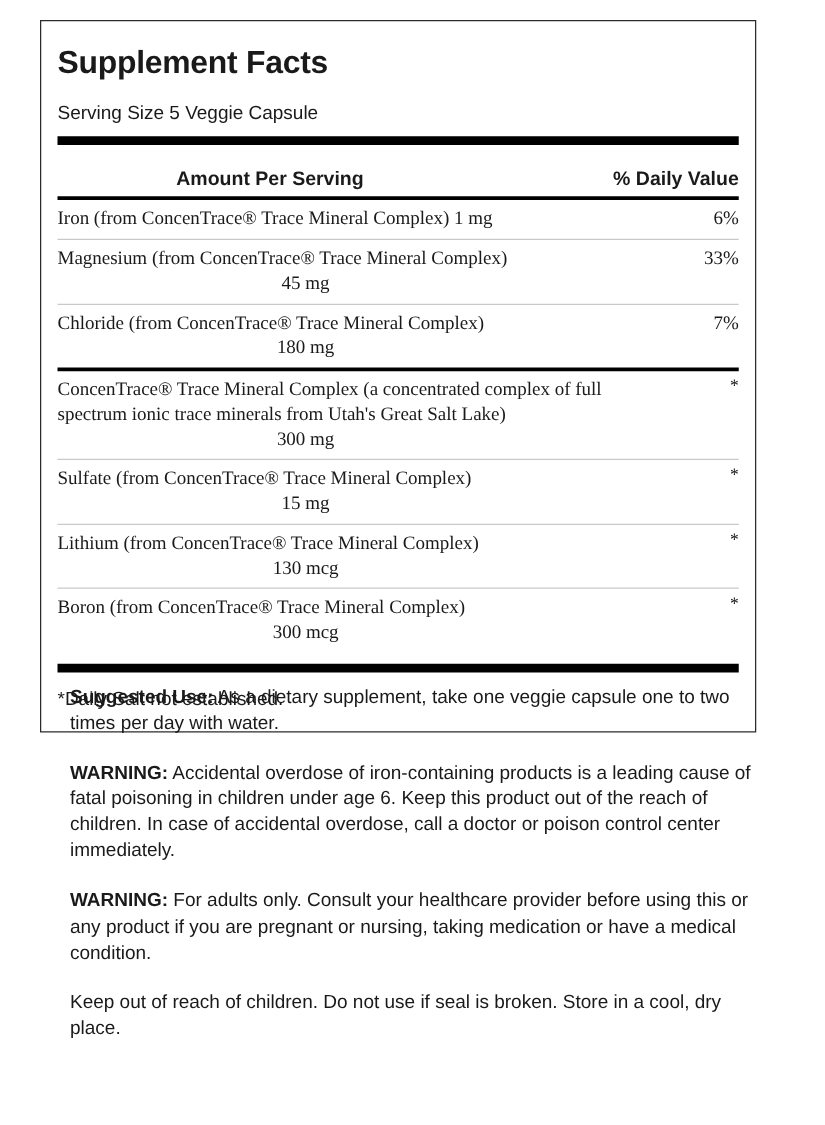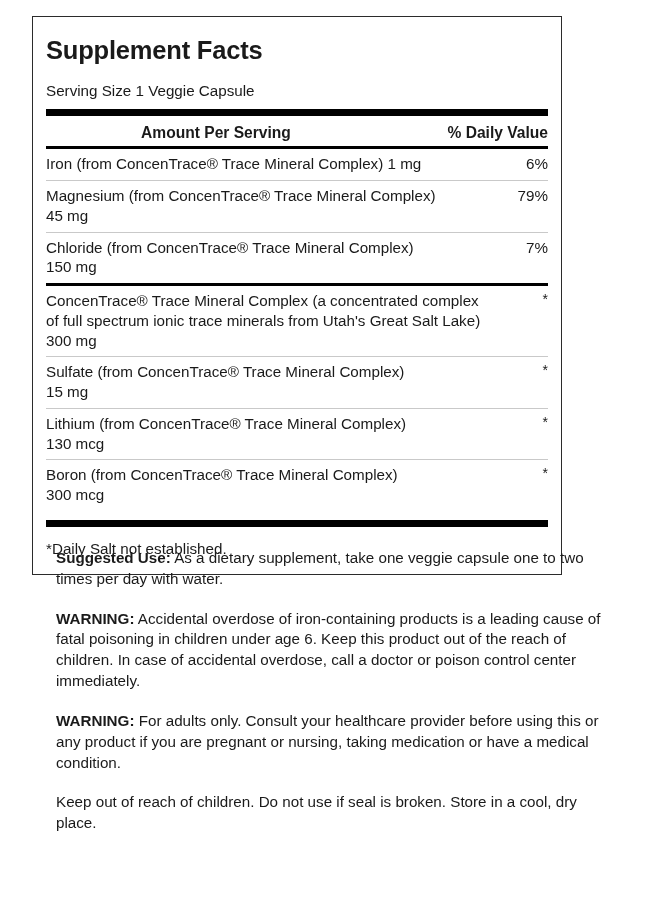--- a/index.html
+++ b/index.html
@@ -20,21 +20,21 @@
     width: 660px;
     height: 900px;
     box-sizing: border-box;
   }
 
   
   .facts-box {
     position: absolute;
     left: 32px;
     top: 16px;
-    width: 530px;
+    width: 573px;
     box-sizing: border-box;
     border: 1px solid #2b2b2b;
     background: #ffffff;
     padding: 0 13px 0 13px;
   }
 
   .facts-title {
     font-size: 25.5px;
     font-weight: bold;
     letter-spacing: -0.2px;
@@ -61,38 +61,39 @@
     height: 1px;
     background: #c9c9c9;
   }
 
   .head-row {
     display: flex;
     justify-content: space-between;
     align-items: flex-start;
     font-size: 15.6px;
     font-weight: bold;
-    padding: 8px 0 4px 0;
+    padding: 19px 0 4px 0;
   }
   .head-amount {
     margin-left: 95px;
   }
 
   .nutrient-row {
     position: relative;
     padding: 5px 0 6px 0;
+    font-family: Liberation Serif, serif;
   }
   .nutrient-row .body {
     padding-right: 58px;
     font-size: 15.2px;
     line-height: 1.30;
   }
   .nutrient-row .amount-line {
     display: block;
-    text-align: left;
+    text-align: center;
     padding-right: 90px;
   }
   .nutrient-row .inline-amount {
     white-space: nowrap;
   }
   .dv {
     position: absolute;
     right: 0;
     top: 5px;
     font-size: 15.2px;
@@ -128,44 +129,44 @@
 </style>
 </head>
 <body>
 
 <div class="page">
 
   <div class="facts-box">
 
     <div class="facts-title">Supplement Facts</div>
 
-    <div class="serving-size">Serving Size 1 Veggie Capsule</div>
+    <div class="serving-size">Serving Size 5 Veggie Capsule</div>
 
     <div class="rule-thick"></div>
 
     <div class="head-row">
       <span class="head-amount">Amount Per Serving</span>
       <span>% Daily Value</span>
     </div>
 
     <div class="rule-medium"></div>
 
     <div id="rows-container">
         <div class="nutrient-row">
           <div class="body">Iron (from ConcenTrace® Trace Mineral Complex) <span class="inline-amount">1 mg</span></div>
           <div class="dv">6%</div>
         </div>
         <div class="rule-thin"></div>
         <div class="nutrient-row">
           <div class="body">Magnesium (from ConcenTrace® Trace Mineral Complex)<span class="amount-line">45 mg</span></div>
-          <div class="dv">79%</div>
-        </div>
-        <div class="rule-thin"></div>
-        <div class="nutrient-row">
-          <div class="body">Chloride (from ConcenTrace® Trace Mineral Complex)<span class="amount-line">150 mg</span></div>
+          <div class="dv">33%</div>
+        </div>
+        <div class="rule-thin"></div>
+        <div class="nutrient-row">
+          <div class="body">Chloride (from ConcenTrace® Trace Mineral Complex)<span class="amount-line">180 mg</span></div>
           <div class="dv">7%</div>
         </div>
         <div class="rule-medium"></div>
         <div class="nutrient-row">
           <div class="body">ConcenTrace® Trace Mineral Complex (a concentrated complex of full spectrum ionic trace minerals from Utah's Great Salt Lake)<span class="amount-line">300 mg</span></div>
           <div class="dv star">*</div>
         </div>
         <div class="rule-thin"></div>
         <div class="nutrient-row">
           <div class="body">Sulfate (from ConcenTrace® Trace Mineral Complex)<span class="amount-line">15 mg</span></div>

